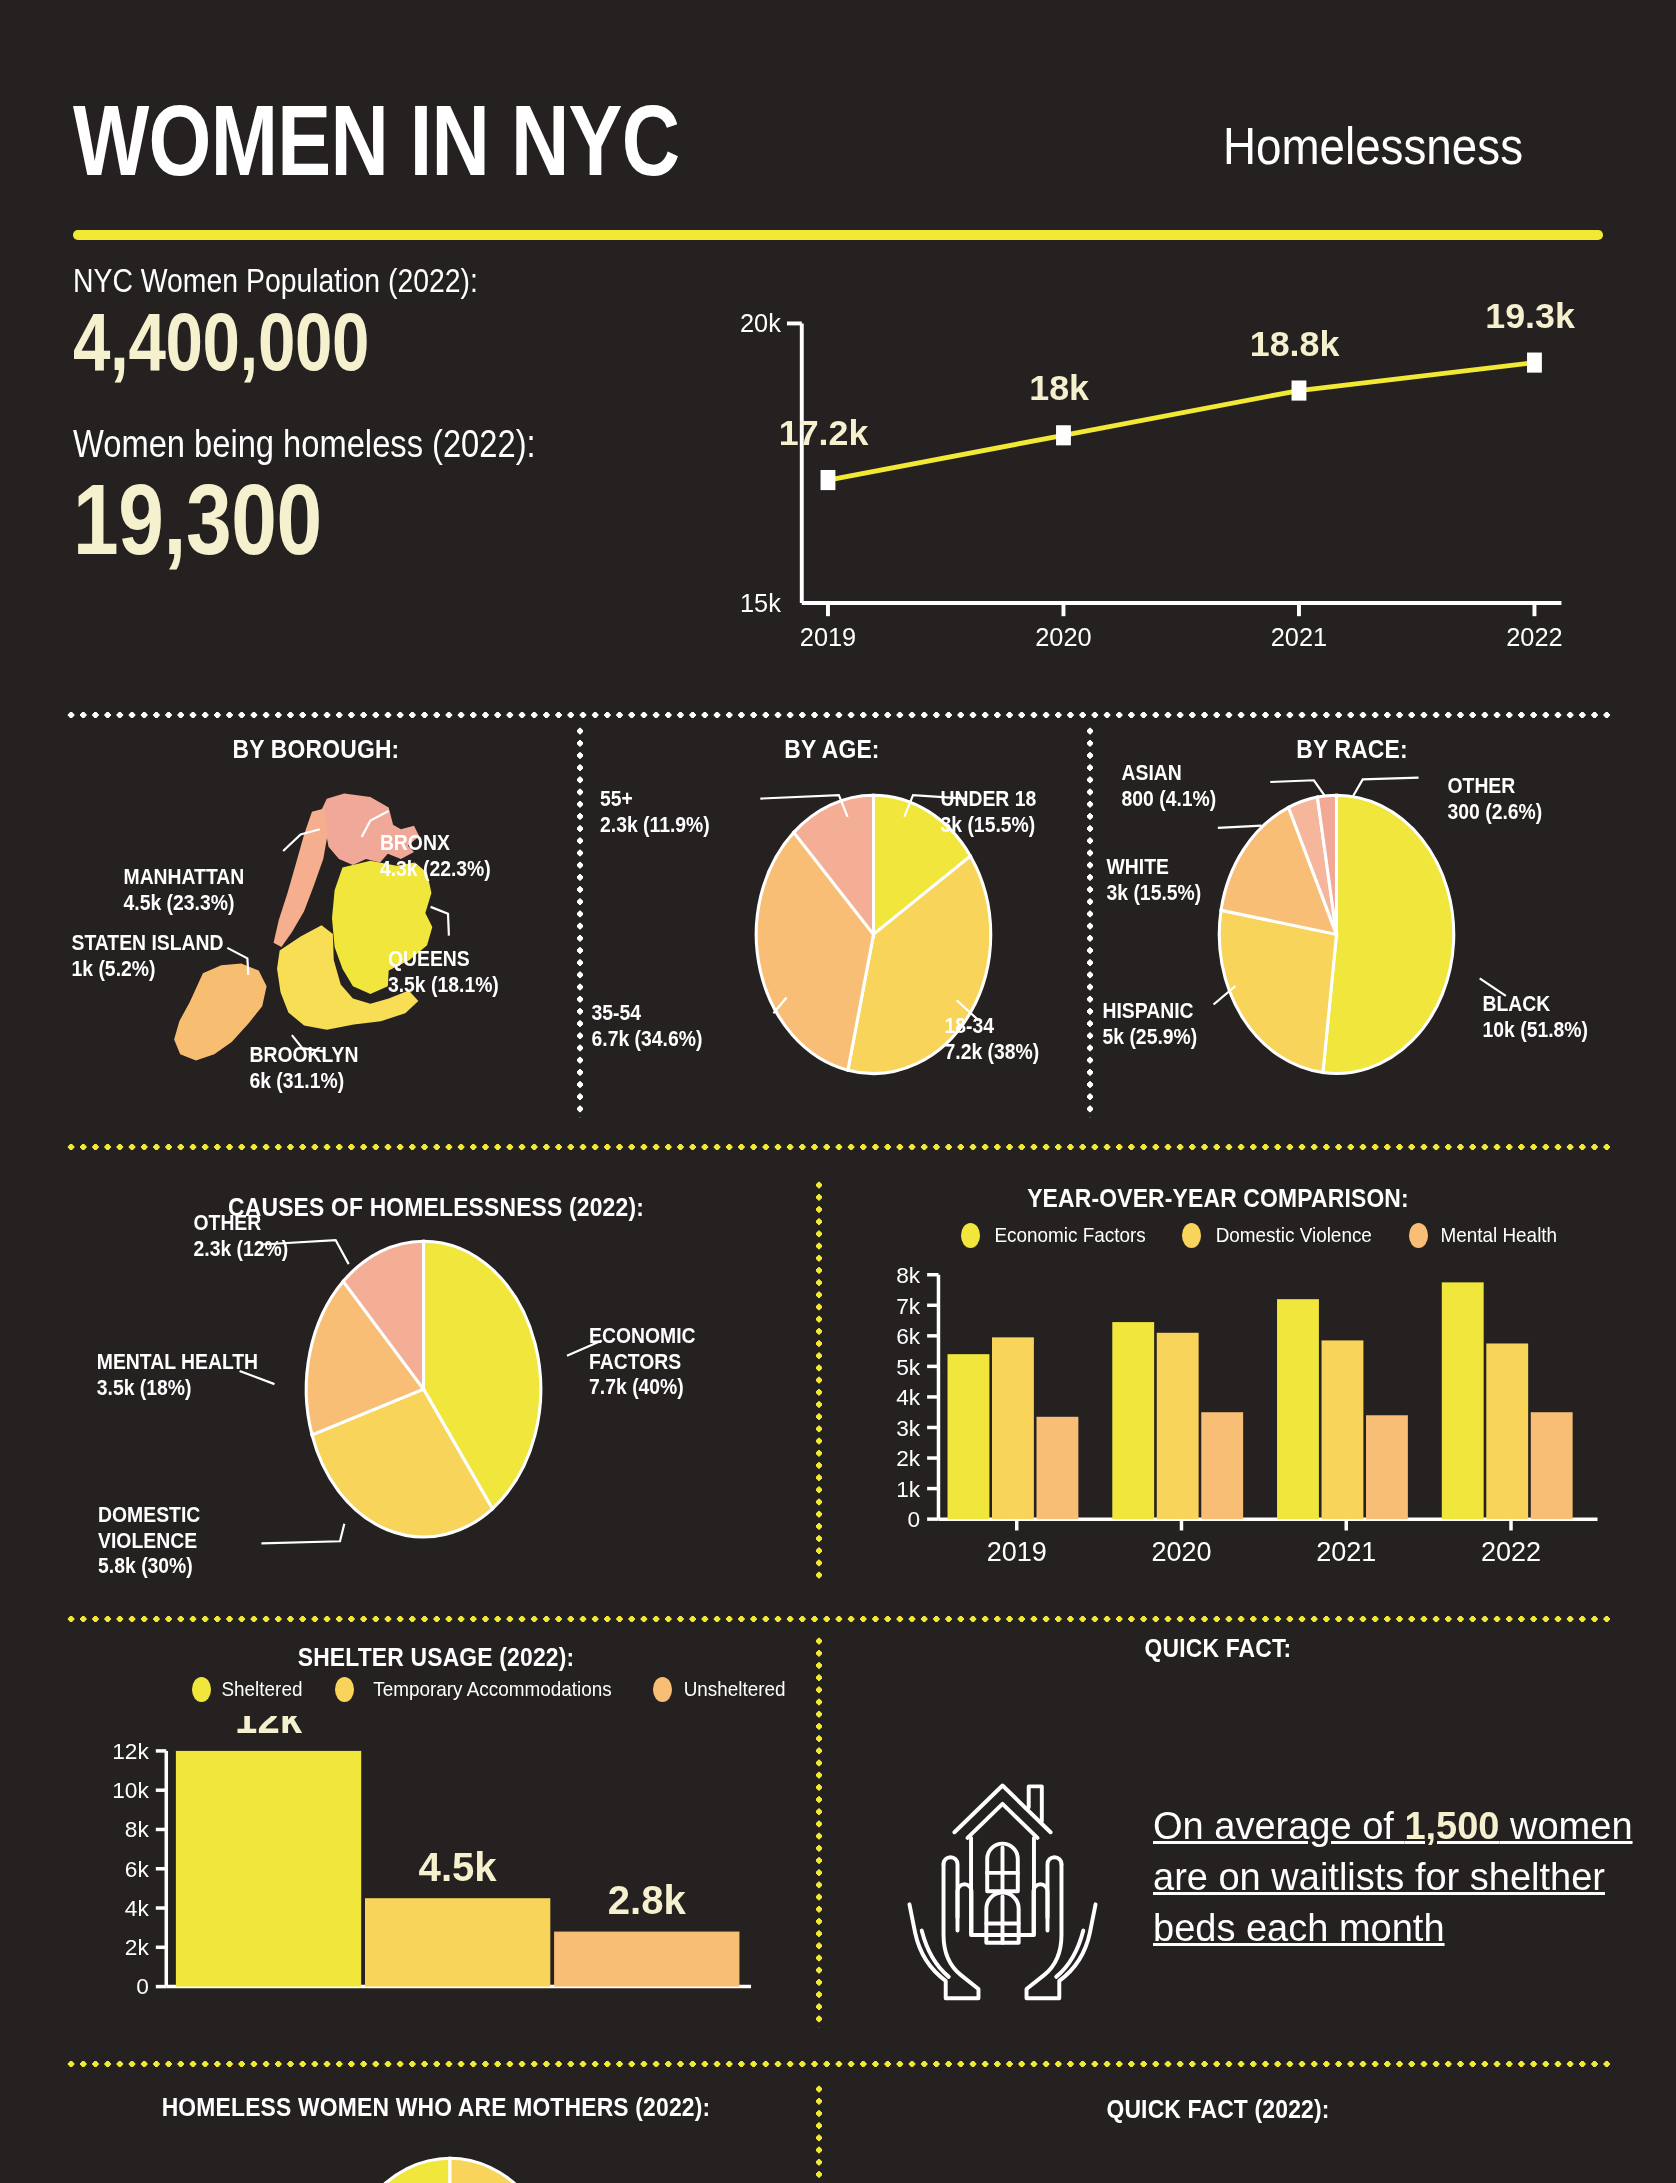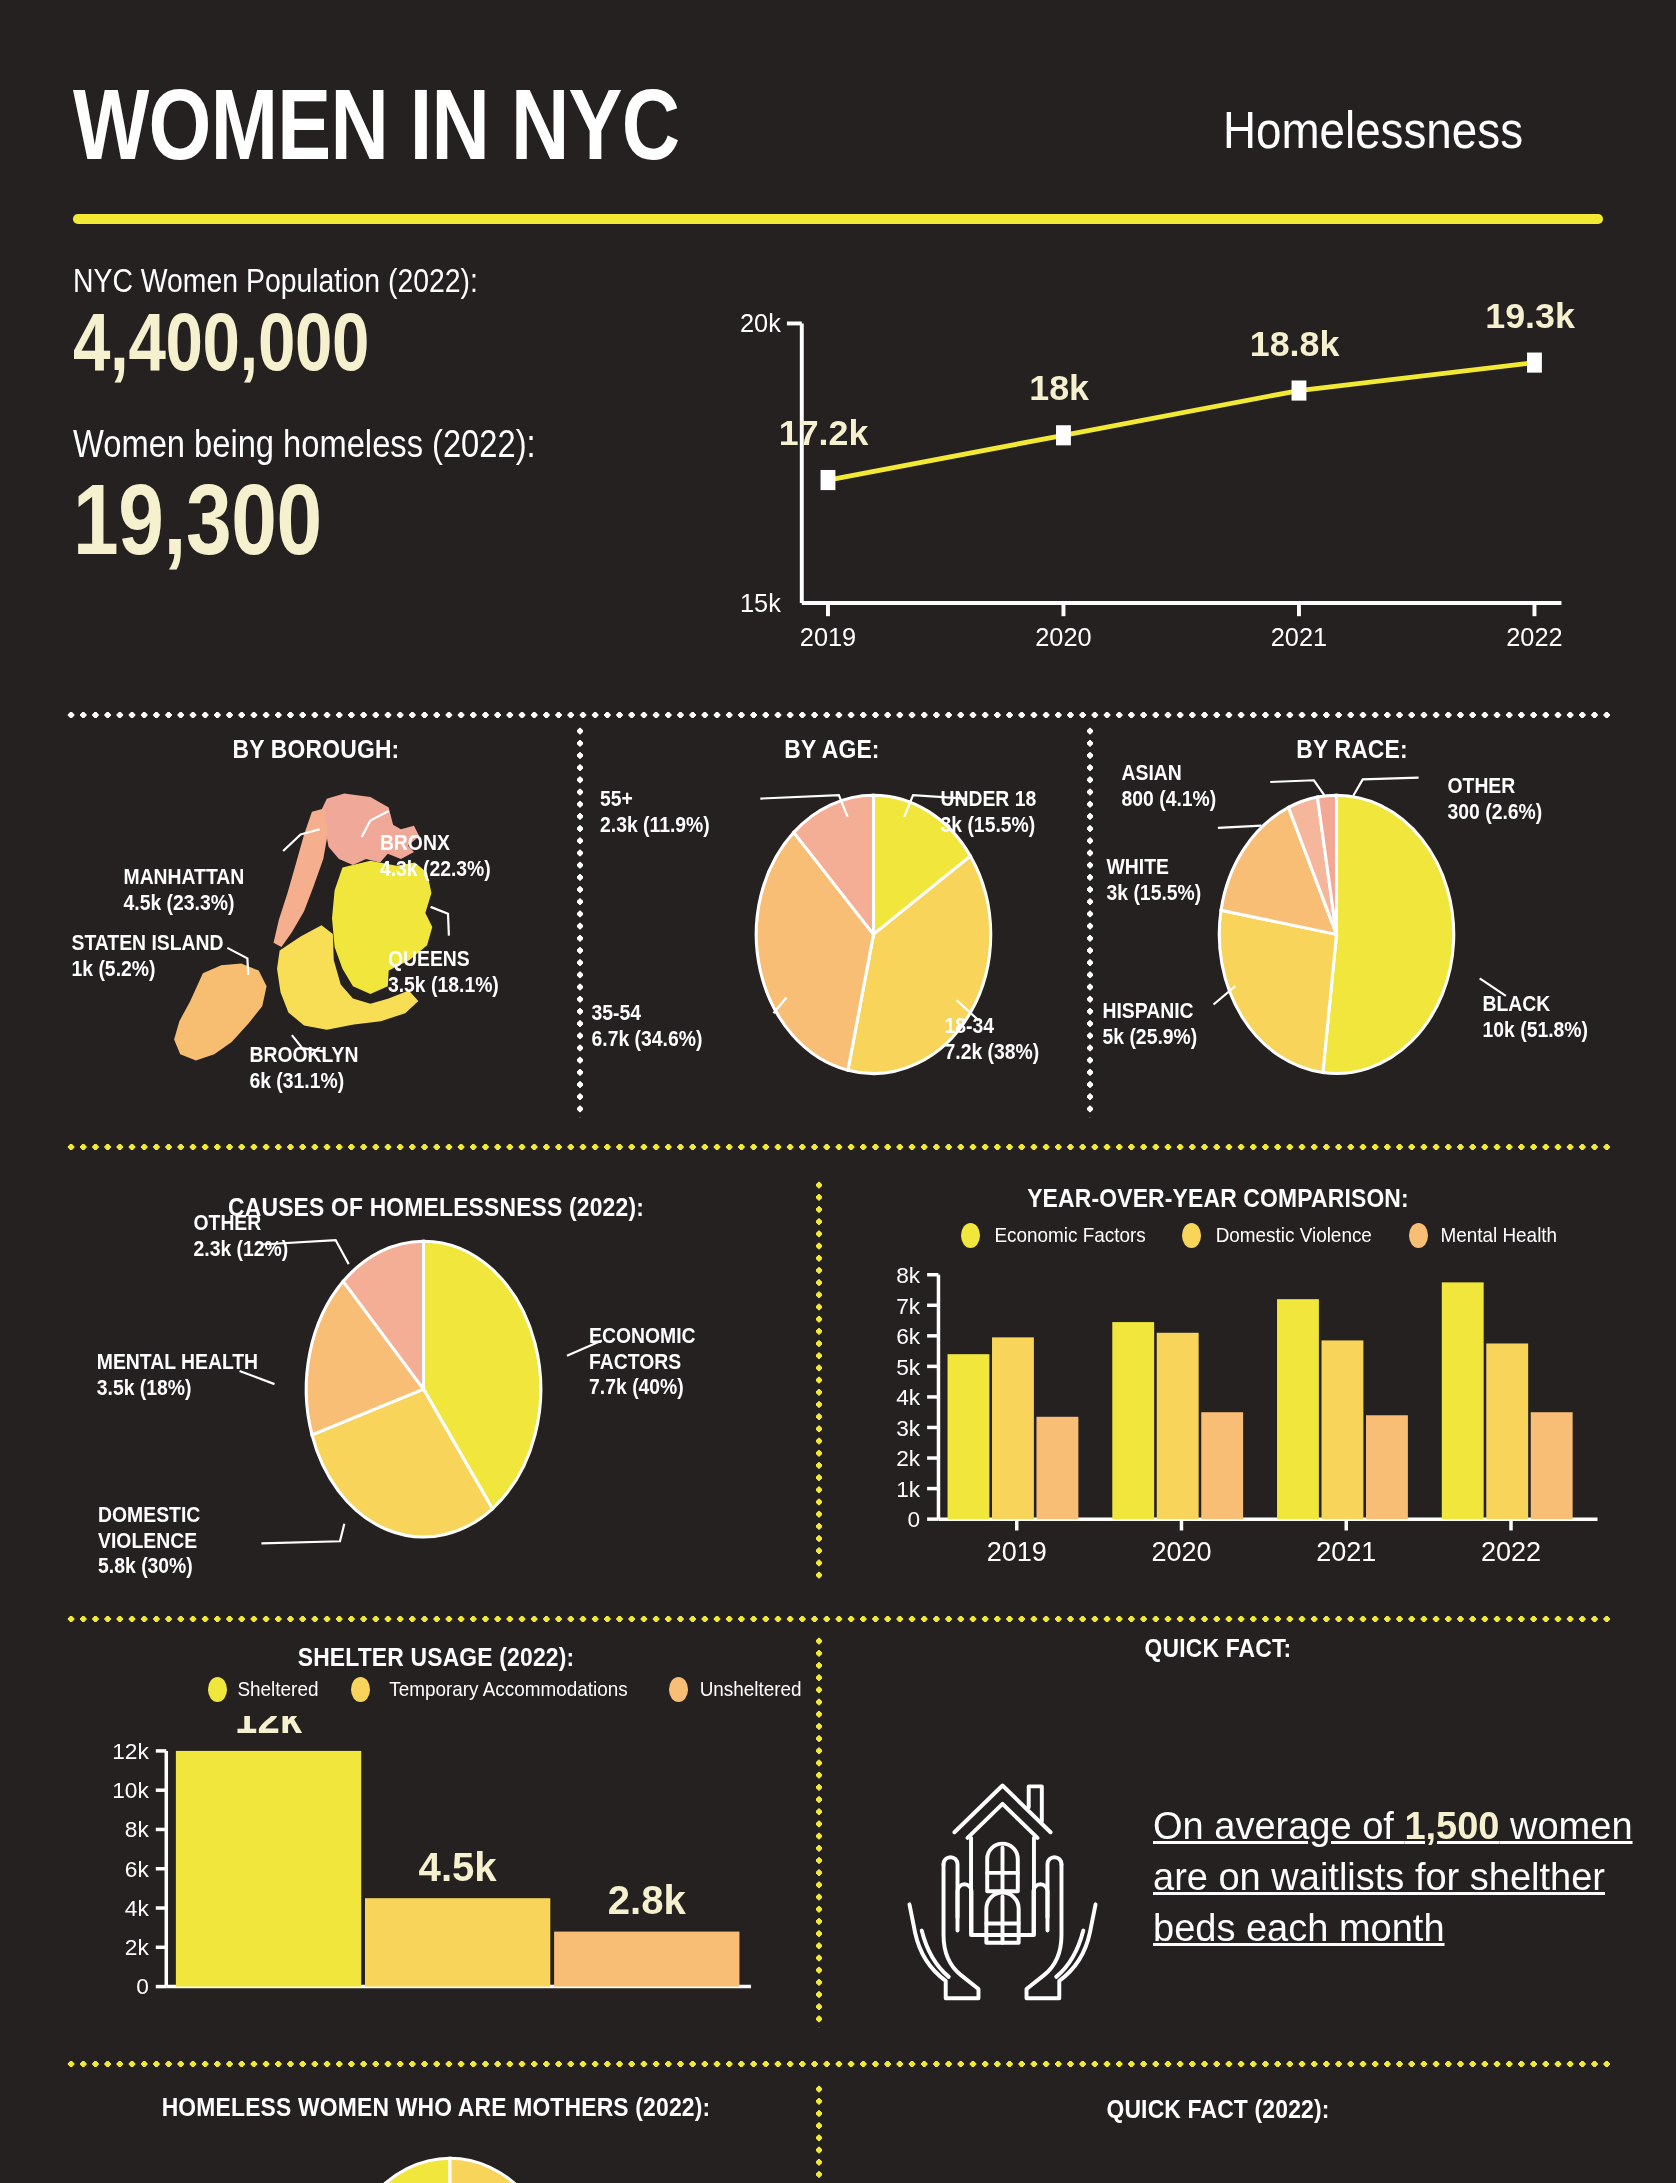--- a/index.html
+++ b/index.html
@@ -8,21 +8,21 @@
     width:1677px; height:2592px;
     background:#262121;
     font-family:"Liberation Sans", sans-serif;
     color:#ffffff;
     position:relative;
     overflow:hidden;
   }
   .cond { font-family:"Liberation Sans Narrow","Liberation Sans", sans-serif; }
 
   
-  #header { position:absolute; left:0; top:0; width:1596px; height:236px; }
+  #header { position:absolute; left:0; top:16px; width:1596px; height:236px; }
   #main-title {
     position:absolute; left:73px; top:74px;
     font-size:101px; font-weight:bold; letter-spacing:-0.9px;
     color:#ffffff; line-height:1;
     transform:scaleX(0.80); transform-origin:left center;
   }
   #header-subtitle {
     position:absolute; right:73px; top:100px;
     font-size:52px; font-weight:normal; color:#ffffff;
     transform:scaleX(0.88); transform-origin:right center;
@@ -370,21 +370,21 @@
       <line x1="1461.8125" y1="580" x2="1461.8125" y2="606" stroke="#fff" stroke-width="8"></line>
       <text x="1461.8125" y="676" text-anchor="middle" class="axis-cat">2022</text>
     </svg>
 </div>
 
 <div class="hdiv yellow" style="left:65px; top:1616px; width:1546px;"></div>
 
 <div class="vdiv yellow" style="left:816px; top:1635px; height:393px;"></div>
 
 <div class="sec-title" style="left:65px; top:1642px; width:742px;">SHELTER USAGE (2022):</div>
-<div class="legend-row" id="shelter-legend" style="left:208px; top:1677px;text-align:center;">
+<div class="legend-row" id="shelter-legend" style="left:192px; top:1677px;text-align:center;">
     <div class="legend-item">
       <span class="legend-dot" style="background: rgb(240, 230, 60);"></span>
       <span class="legend-txt">Sheltered</span>
     </div>
     <div class="legend-item">
       <span class="legend-dot" style="background: rgb(248, 212, 90);"></span>
       <span class="legend-txt">Temporary Accommodations</span>
     </div>
     <div class="legend-item">
       <span class="legend-dot" style="background: rgb(248, 190, 118);"></span>

